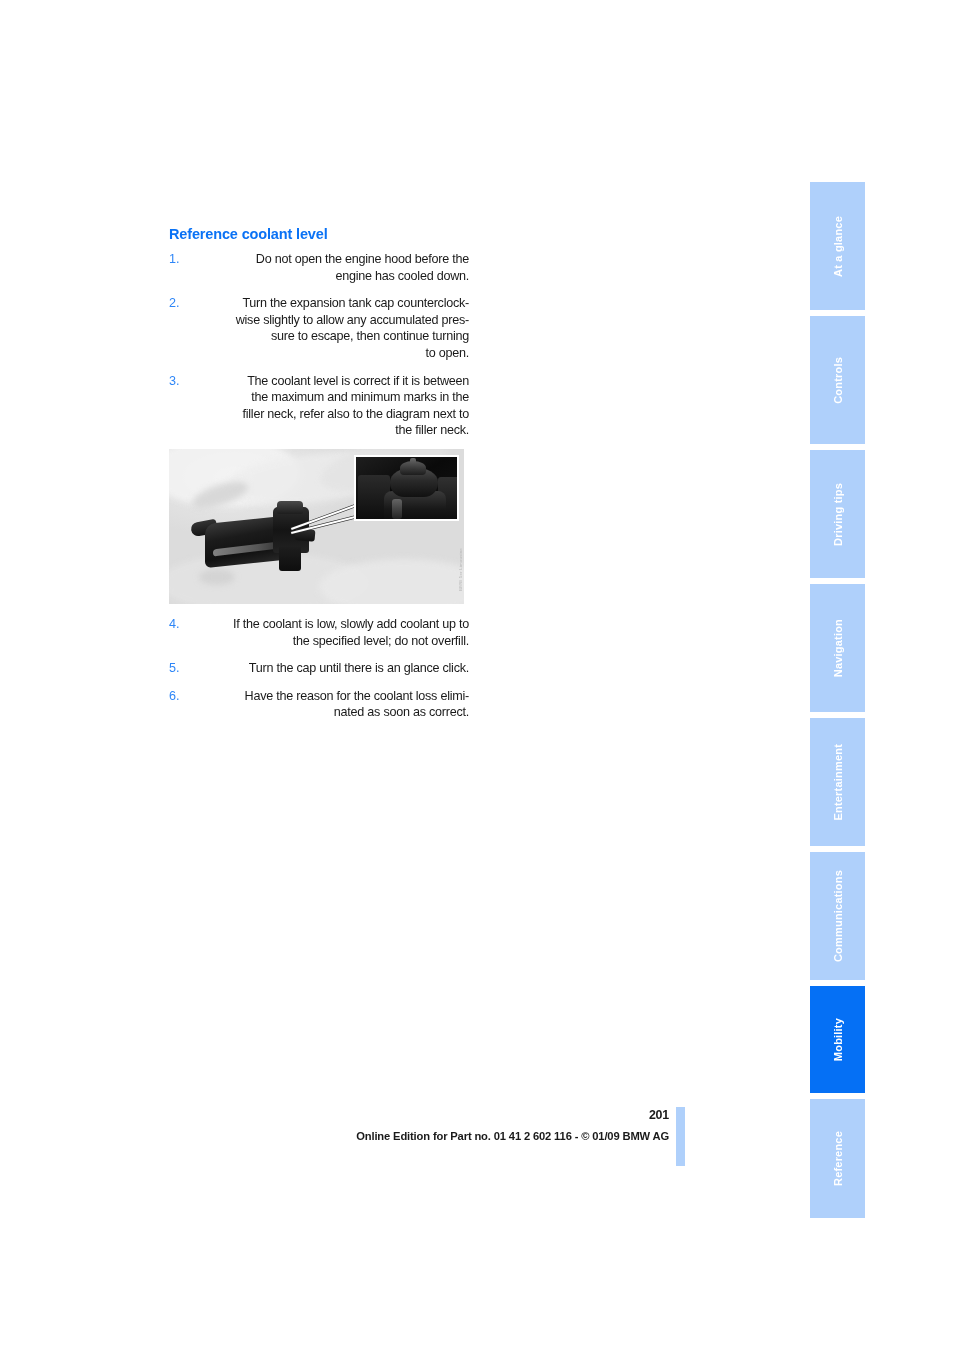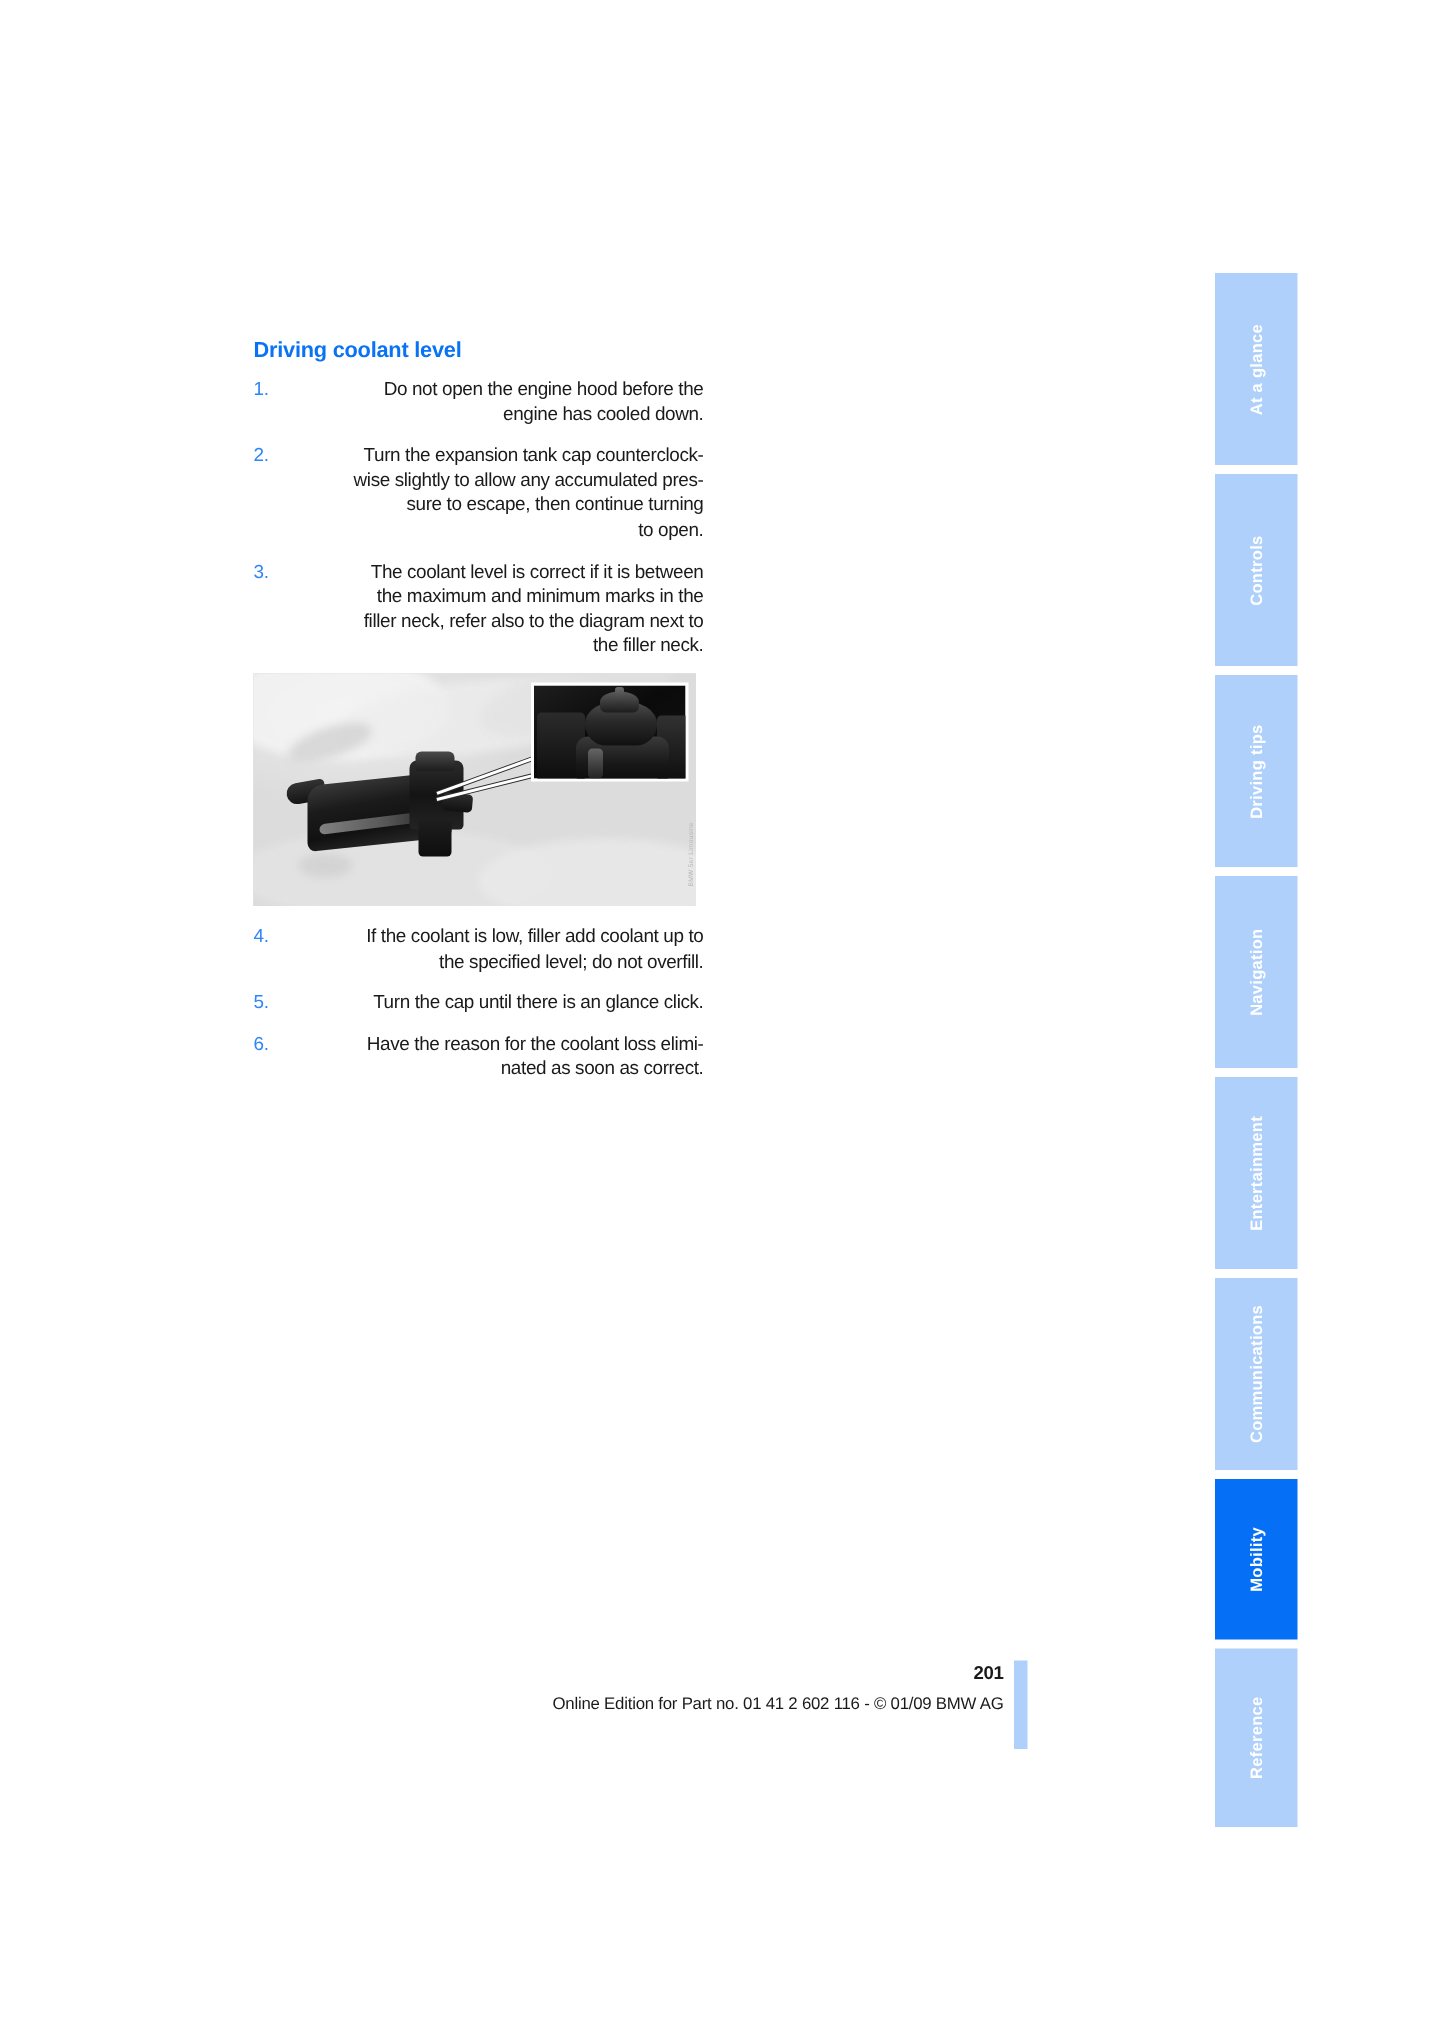--- a/index.html
+++ b/index.html
@@ -267,21 +267,21 @@
     font-weight: bold;
     color: #1a1a1a;
     letter-spacing: -0.2px;
   }
   #footer-note {
     position: absolute;
     left: 0; top: 1130px;
     width: 669px;
     text-align: right;
     font-size: 11.2px;
-    font-weight: normal;
+    font-weight: bold;
     color: #1a1a1a;
     letter-spacing: -0.15px;
   }
   #footer-bar {
     position: absolute;
     left: 676px; top: 1107px;
     width: 9px; height: 59px;
     background: #afd0fb;
   }
 
@@ -312,21 +312,21 @@
     letter-spacing: 0.2px;
     white-space: nowrap;
   }
   .rail-tab.is-active .rail-label { color: #ffffff; }
 </style>
 </head>
 <body>
 
 <div id="content-column">
 
-  <h1 id="page-heading">Driving coolant level</h1>
+  <h1 id="page-heading">Reference coolant level</h1>
 
   <ol class="step-list" id="steps-before">
       <li class="step-item">
         <span class="step-number">1.</span>
         <span class="step-text">Do not open the engine hood before the
 engine has cooled down.</span>
       </li>
       <li class="step-item">
         <span class="step-number">2.</span>
         <span class="step-text">Turn the expansion tank cap counterclock-
@@ -376,21 +376,21 @@
       <div class="inset-shine"></div>
     </div>
   </div>
 </div>
 
 <div id="figure-credit">BMW 5er Limousine</div>
 
 <ol id="steps-after" class="step-list">
     <li class="step-item">
       <span class="step-number">4.</span>
-      <span class="step-text">If the coolant is low, filler add coolant up to
+      <span class="step-text">If the coolant is low, slowly add coolant up to
 the specified level; do not overfill.</span>
     </li>
     <li class="step-item">
       <span class="step-number">5.</span>
       <span class="step-text">Turn the cap until there is an glance click.</span>
     </li>
     <li class="step-item">
       <span class="step-number">6.</span>
       <span class="step-text">Have the reason for the coolant loss elimi-
 nated as soon as correct.</span>

